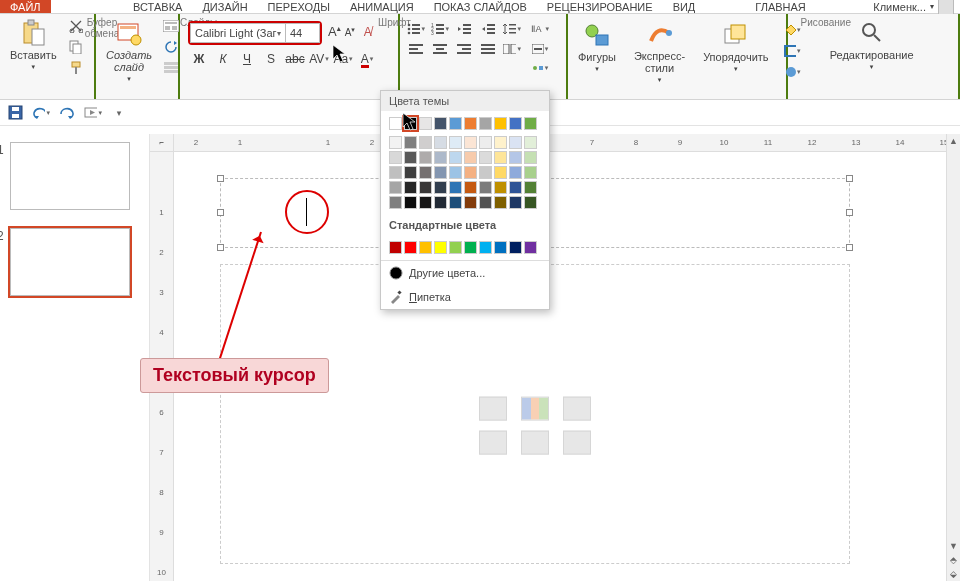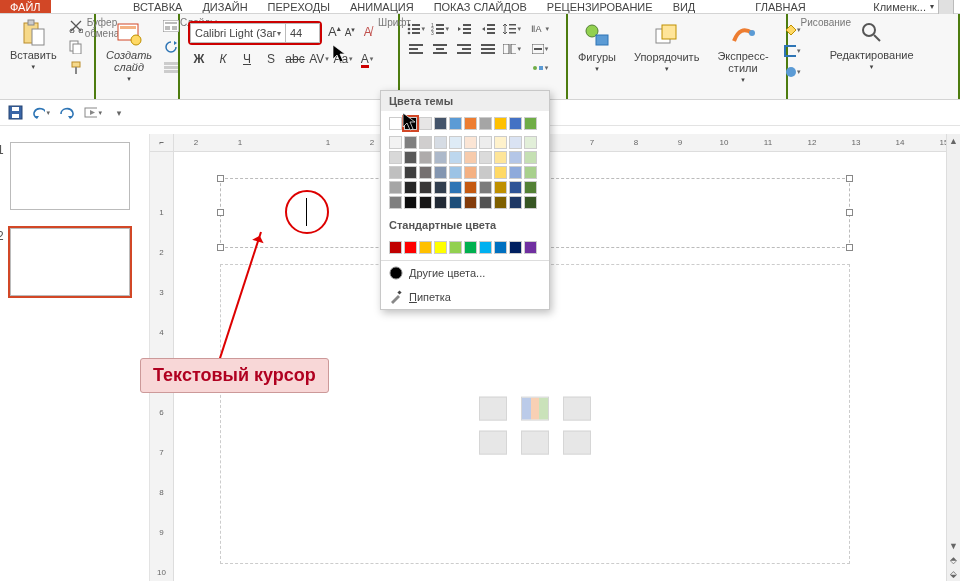--- a/index.html
+++ b/index.html
@@ -74,21 +74,21 @@
   .bullet-text { font-size: 15px; color: #555; }
   .placeholder-icons{ position:absolute; left:50%; top:50%; transform:translate(-50%,-30%); display:flex; flex-direction:column; gap:10px; align-items:center;}
   .ph-row{ display:flex; gap:14px;}
   .ph-ic{ width:28px; height:24px; background:#d8d8d8; opacity:.6; border:1px solid #bbb;}
 
   .scroll-v { position: absolute; right: 0; top: 0; bottom: 0; width: 14px; background: #f0f0f0; border-left: 1px solid #ddd; }
   .scroll-arrow{ height:14px; display:flex; align-items:center; justify-content:center; font-size:9px; color:#666;}
 
   
   .color-pop { position: absolute; left: 380px; top: 90px; width: 170px; background: #fff; border: 1px solid #c8c8c8; box-shadow: 2px 3px 8px rgba(0,0,0,.25); z-index: 50; font-size: 11px; }
-  .cp-title { padding: 4px 8px; background: #eee; font-weight: bold; color:#555;}
+  .cp-title { padding: 4px 8px; background: #eee; font-weight: normal; color:#555;}
   .cp-grid { padding: 6px 8px; display: grid; grid-template-columns: repeat(10, 13px); gap: 2px; }
   .sw { width: 13px; height: 13px; border: 1px solid #ccc; cursor: pointer; }
   .sw.sel { outline: 2px solid #d24726; }
   .cp-row { padding: 5px 8px; display: flex; align-items: center; gap: 6px; cursor: pointer; }
   .cp-row u{ text-decoration: underline; }
   .cp-ic{ width:14px; height:14px; }
 
   
   .anno-circle { position: absolute; left: 285px; top: 190px; width: 44px; height: 44px; border: 2px solid #d00; border-radius: 50%; z-index: 40; pointer-events:none;}
   .anno-caret { position: absolute; left: 306px; top: 198px; width: 1px; height: 28px; background: #000; z-index: 41; }
@@ -367,36 +367,36 @@
               <circle cx="8" cy="8" r="6" fill="#92d050" stroke="#538135"></circle>
               <rect x="12" y="12" width="12" height="10" fill="#5b9bd5" stroke="#2e75b5"></rect>
             </svg>
           </div>
         <span>Фигуры</span>
           <span style="font-size:7px;">▾</span>
       </div>
       <div class="bigbtn">
         <div class="ic">
             <svg width="26" height="24">
-              <rect x="2" y="6" width="14" height="14" fill="#fff" stroke="#888"></rect>
-              <rect x="8" y="2" width="14" height="14" fill="#ffe599" stroke="#bf9000"></rect>
-            </svg>
-          </div>
-        <span>Упорядочить</span>
+              <path d="M4 18 Q10 2 22 10" stroke="#ed7d31" stroke-width="4" fill="none"></path>
+              <circle cx="22" cy="10" r="3" fill="#5b9bd5"></circle>
+            </svg>
+          </div>
+        <span style="white-space:pre-line; line-height:1.05;">Экспресс-
+стили</span>
           <span style="font-size:7px;">▾</span>
       </div>
       <div class="bigbtn">
         <div class="ic">
             <svg width="26" height="24">
-              <path d="M4 18 Q10 2 22 10" stroke="#ed7d31" stroke-width="4" fill="none"></path>
-              <circle cx="22" cy="10" r="3" fill="#5b9bd5"></circle>
-            </svg>
-          </div>
-        <span style="white-space:pre-line; line-height:1.05;">Экспресс-
-стили</span>
+              <rect x="2" y="6" width="14" height="14" fill="#fff" stroke="#888"></rect>
+              <rect x="8" y="2" width="14" height="14" fill="#ffe599" stroke="#bf9000"></rect>
+            </svg>
+          </div>
+        <span>Упорядочить</span>
           <span style="font-size:7px;">▾</span>
       </div>
       <div class="smallcol" style="margin-top:2px;">
         <div class="smbtn">
             <svg width="16" height="14">
               <path d="M3 7 L8 2 L13 7 L8 12 Z" fill="#ffd965" stroke="#bf9000"></path>
             </svg>
             <span class="dd-tiny">▾</span>
           </div>
         <div class="smbtn">

